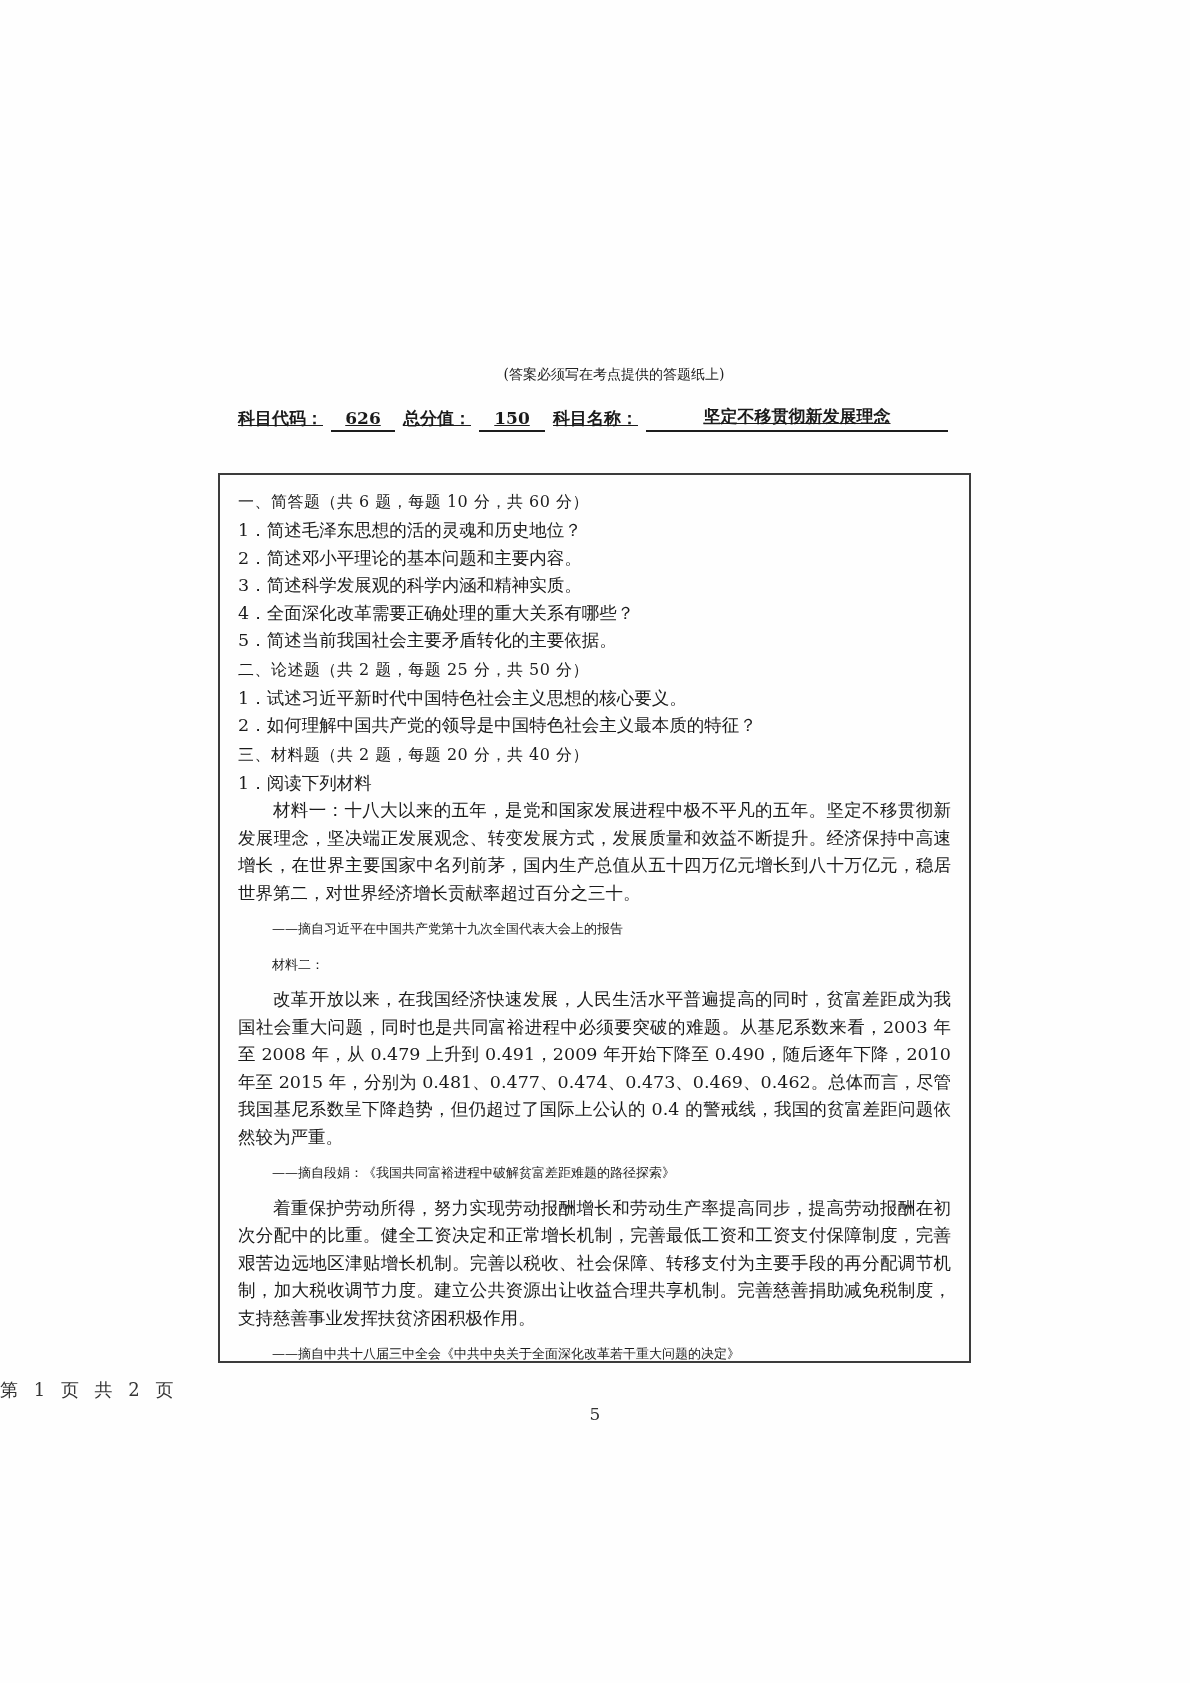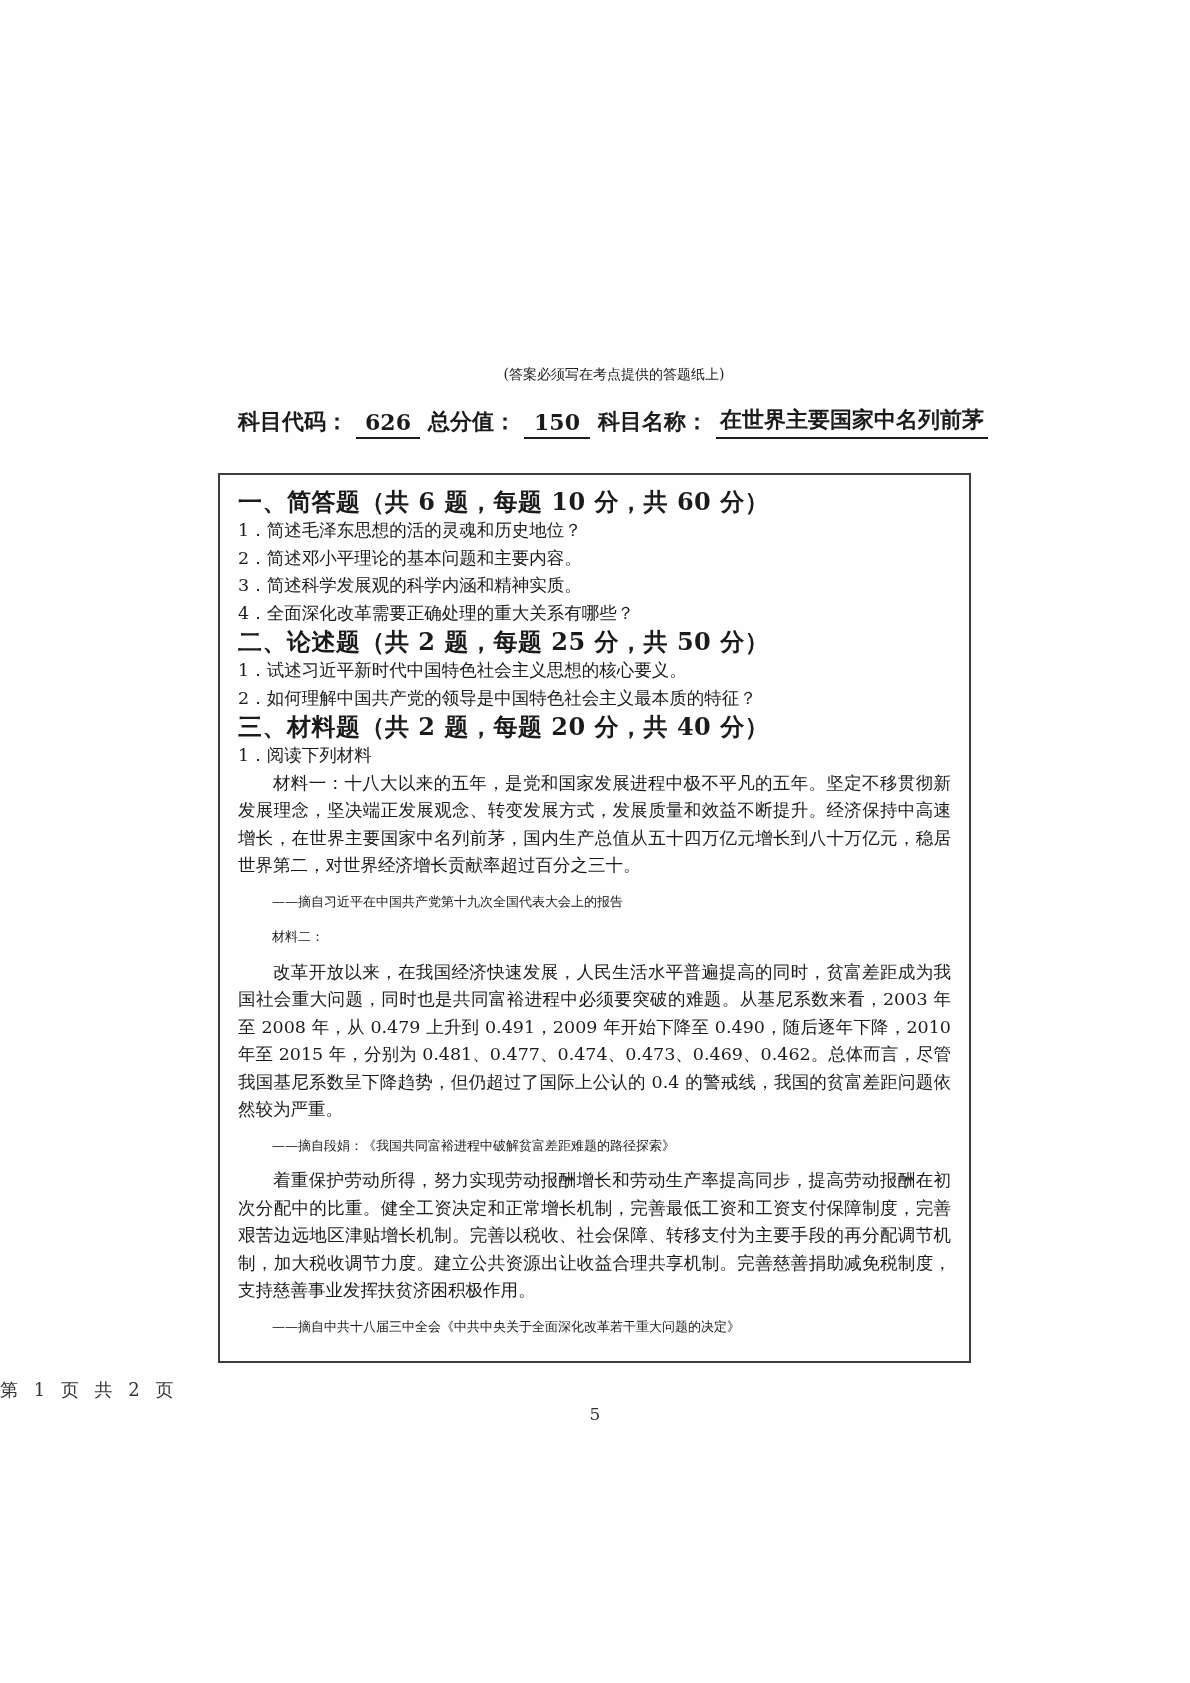--- a/index.html
+++ b/index.html
@@ -18,37 +18,37 @@
     display:inline-block;border-bottom:3px solid #1d1d1d;
     padding:0 10px 1px 10px;margin:0 2px;
   }
   .subtitle{
     position:absolute;top:366px;left:0;width:100%;
     text-align:center;font-size:14px;color:#222;padding-left:19px;
   }
   .info-row{
     position:absolute;top:405px;left:238px;width:718px;
     display:flex;align-items:flex-end;
-    font-size:22px;font-weight:700;white-space:nowrap;
+    font-size:17px;font-weight:700;white-space:nowrap;text-decoration:underline;
   }
   .info-label{padding-bottom:2px;}
   .info-slot{
     border-bottom:2px solid #1d1d1d;text-align:center;
     padding:0 4px 2px 4px;margin:0 8px;
   }
   .slot-code{min-width:56px;}
   .slot-score{min-width:58px;}
   .slot-name{flex:1;}
   .frame{
     position:absolute;left:218px;top:473px;width:753px;height:890px;
     border:2px solid #3c3c3c;box-sizing:border-box;
     padding:12px 18px 0 18px;background:transparent;
   }
   .heading{
-    font-size:24px;font-weight:700;line-height:30px;
+    font-size:16px;font-weight:400;line-height:30px;
     letter-spacing:0.5px;white-space:nowrap;
   }
   .item{font-size:17.5px;line-height:27.5px;}
   .para{
     font-size:17.5px;line-height:27.5px;margin:0;
     text-indent:2em;text-align:justify;
   }
   .source,.plabel{
     font-size:13px;line-height:27.5px;margin:8px;text-indent:2em;
   }
@@ -68,31 +68,32 @@
 
 
   <div class="subtitle">(答案必须写在考点提供的答题纸上)</div>
 
   <div class="info-row">
     <span class="info-label">科目代码：</span>
     <span class="info-slot slot-code">626</span>
     <span class="info-label">总分值：</span>
     <span class="info-slot slot-score">150</span>
     <span class="info-label">科目名称：</span>
-    <span class="info-slot slot-name">在世界主要国家中名列前茅</span>
+    <span class="info-slot slot-name">坚定不移贯彻新发展理念</span>
   </div>
 
   <div class="frame">
 
     <div class="section">
       <div class="heading">一、简答题（共 6 题，每题 10 分，共 60 分）</div>
       <div class="item">1．简述毛泽东思想的活的灵魂和历史地位？</div>
       <div class="item">2．简述邓小平理论的基本问题和主要内容。</div>
       <div class="item">3．简述科学发展观的科学内涵和精神实质。</div>
       <div class="item">4．全面深化改革需要正确处理的重大关系有哪些？</div>
+      <div class="item">5．简述当前我国社会主要矛盾转化的主要依据。</div>
     </div>
 
     <div class="section">
       <div class="heading">二、论述题（共 2 题，每题 25 分，共 50 分）</div>
       <div class="item">1．试述习近平新时代中国特色社会主义思想的核心要义。</div>
       <div class="item">2．如何理解中国共产党的领导是中国特色社会主义最本质的特征？</div>
     </div>
 
     <div class="section">
       <div class="heading">三、材料题（共 2 题，每题 20 分，共 40 分）</div>

